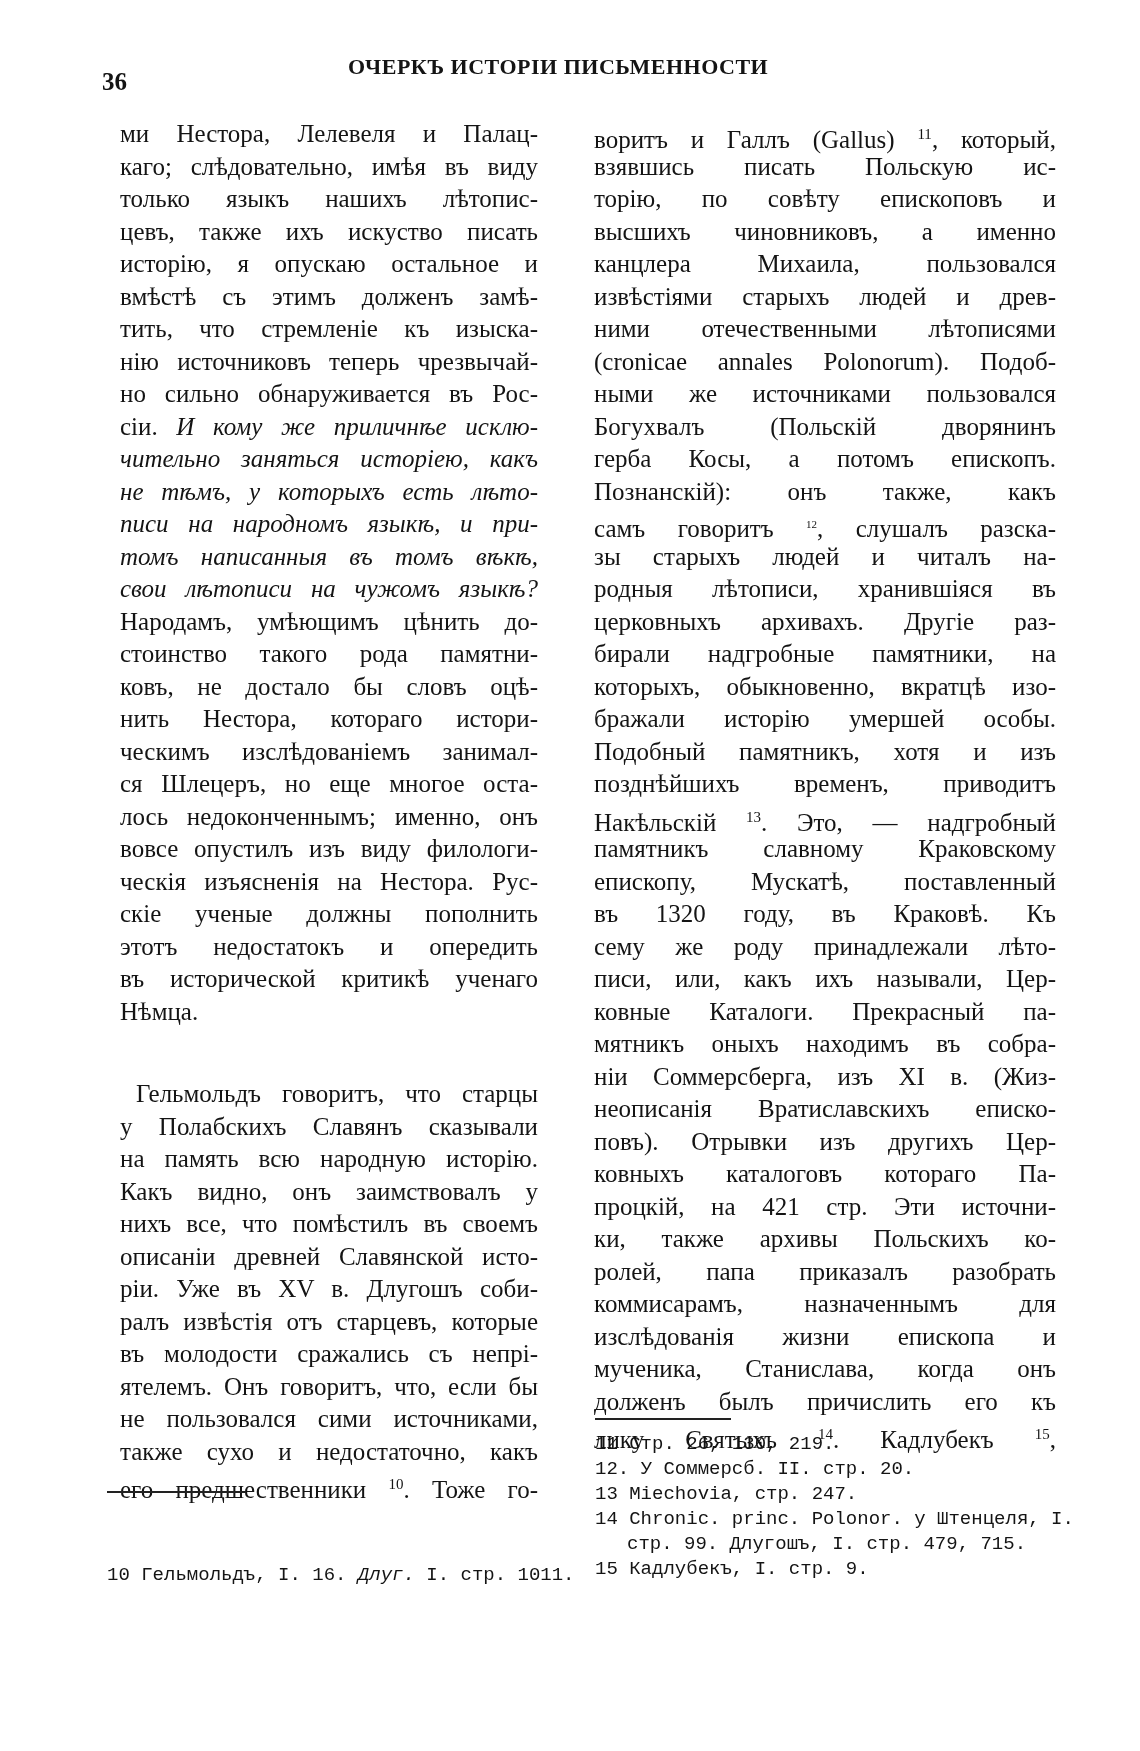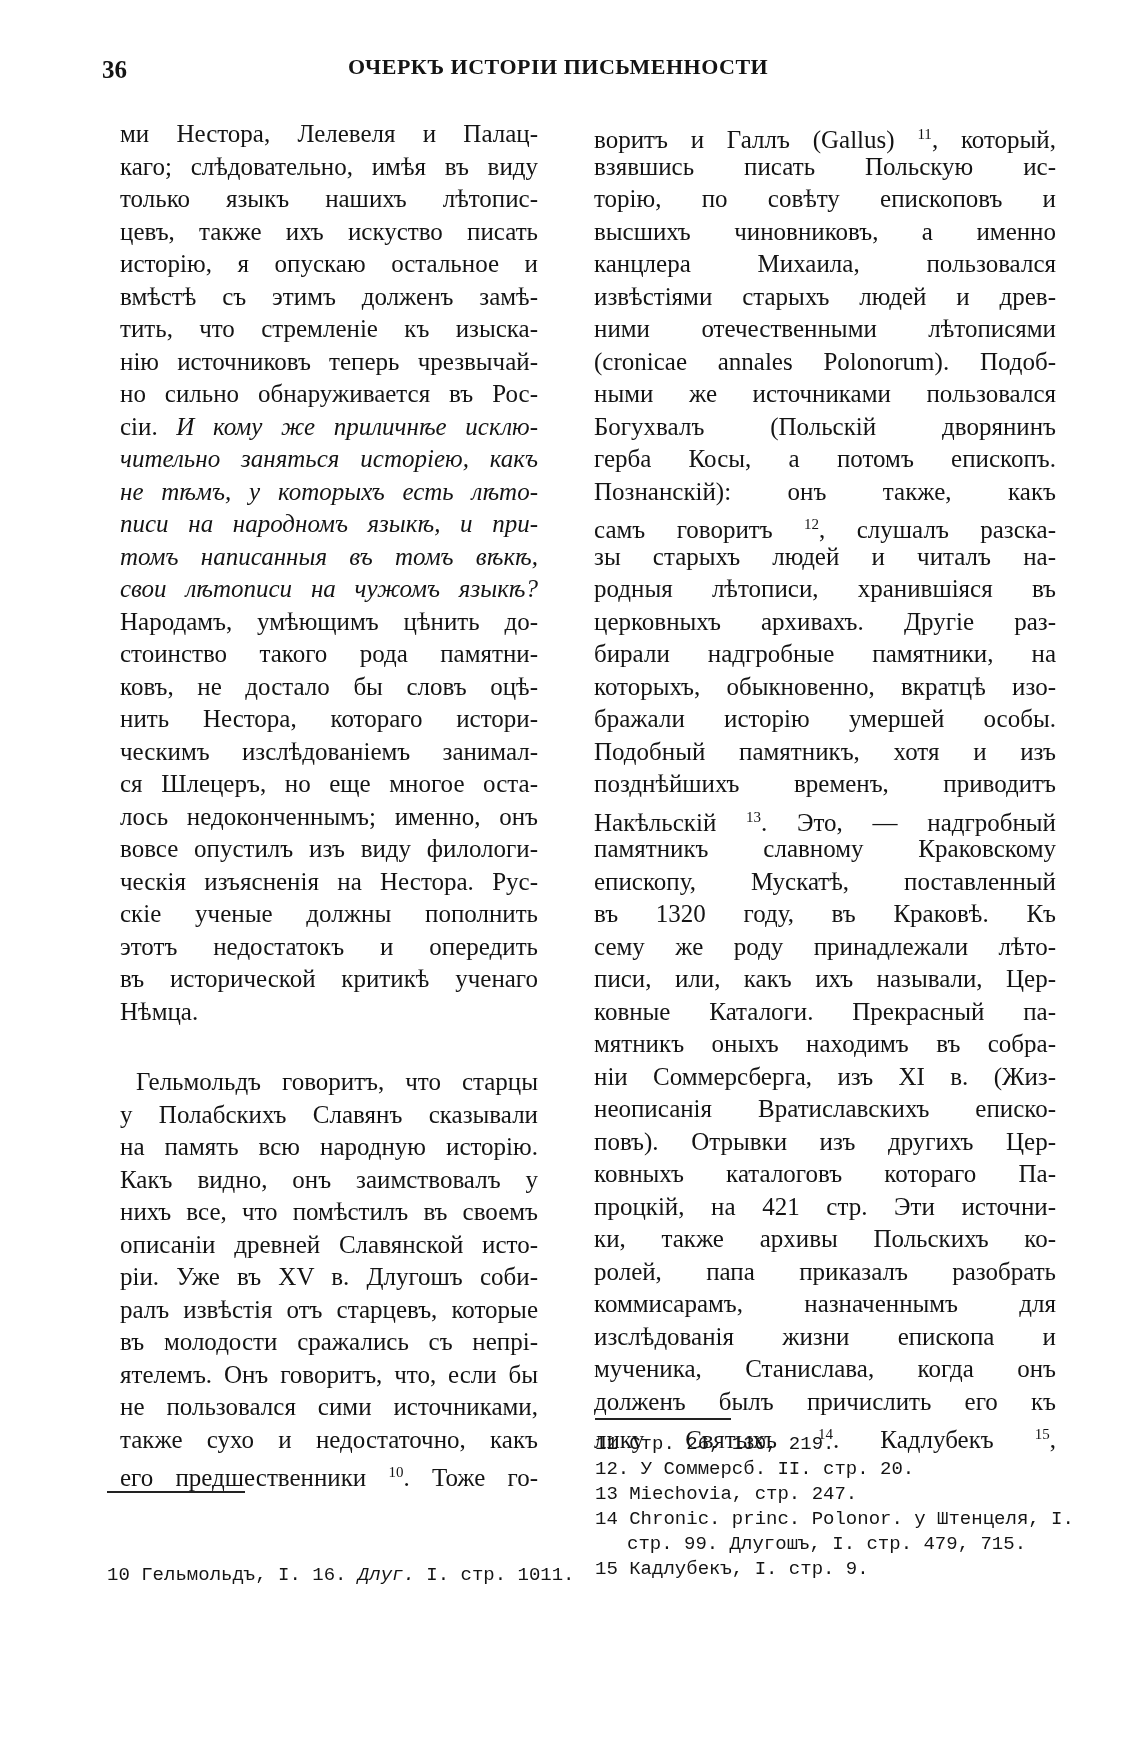--- a/index.html
+++ b/index.html
@@ -1,29 +1,29 @@
 <!DOCTYPE html>
 <html><head>
 <meta charset="utf-8">
 <style>
   html, body { margin: 0; padding: 0; background: #ffffff; }
   body { width: 1140px; height: 1751px; position: relative; overflow: hidden;
          font-family: "DejaVu Serif", "Liberation Serif", serif; color: #141414; }
   .header { position: absolute; top: 52px; left: 102px; width: 720px; height: 40px; }
-  .page-num { position: absolute; left: 0; top: 4px; font-size: 25px; font-weight: bold;
+  .page-num { position: absolute; left: 0; top: 16px; font-size: 25px; font-weight: bold;
               font-family: "Liberation Serif", serif; }
   .running-title { position: absolute; left: 246px; top: 2px; font-size: 22px; font-weight: bold;
                    letter-spacing: 0.5px; font-family: "Liberation Serif", serif; white-space: nowrap; }
   .col { position: absolute; top: 118px; font-family: "Liberation Serif", serif; }
   .col-left { left: 120px; width: 418px; }
   .col-right { left: 594px; width: 462px; }
   .line { display: block; font-size: 25px; height: 32.5px; line-height: 32.5px; white-space: nowrap;
           text-align: justify; text-align-last: justify; }
   .line.last { text-align-last: left; }
-  .line.indent { padding-left: 16px; }
+  .line.indent { padding-left: 16px; margin-top: 12px; }
   .it { font-style: italic; }
   .para-gap { display: block; height: 38px; }
   .rule { position: absolute; height: 2px; background: #222; }
   .fn { position: absolute; font-family: Liberation Mono, monospace; font-size: 19px; line-height: 25px; white-space: nowrap; }
   .fn .l { display: block; }
   .fn .cont { padding-left: 32px; }
 </style>
 </head>
 <body>
 
@@ -93,21 +93,21 @@
     <span class="line">торію, по совѣту епископовъ и</span>
     <span class="line">высшихъ чиновниковъ, а именно</span>
     <span class="line">канцлера Михаила, пользовался</span>
     <span class="line">извѣстіями старыхъ людей и древ-</span>
     <span class="line">ними отечественными лѣтописями</span>
     <span class="line">(cronicae annales Polonorum). Подоб-</span>
     <span class="line">ными же источниками пользовался</span>
     <span class="line">Богухвалъ (Польскій дворянинъ</span>
     <span class="line">герба Косы, а потомъ епископъ.</span>
     <span class="line">Познанскій): онъ также, какъ</span>
-    <span class="line"><span>самъ говоритъ</span> <sup style="font-size:15px">12</sup><span>, слушалъ разска-</span></span>
+    <span class="line"><span>самъ говоритъ</span> <sup style="font-size:11px">12</sup><span>, слушалъ разска-</span></span>
     <span class="line">зы старыхъ людей и читалъ на-</span>
     <span class="line">родныя лѣтописи, хранившіяся въ</span>
     <span class="line">церковныхъ архивахъ. Другіе раз-</span>
     <span class="line">бирали надгробные памятники, на</span>
     <span class="line">которыхъ, обыкновенно, вкратцѣ изо-</span>
     <span class="line">бражали исторію умершей особы.</span>
     <span class="line">Подобный памятникъ, хотя и изъ</span>
     <span class="line">позднѣйшихъ временъ, приводитъ</span>
     <span class="line"><span>Накѣльскій</span> <sup style="font-size:15px">13</sup><span>. Это, — надгробный</span></span>
     <span class="line">памятникъ славному Краковскому</span>

